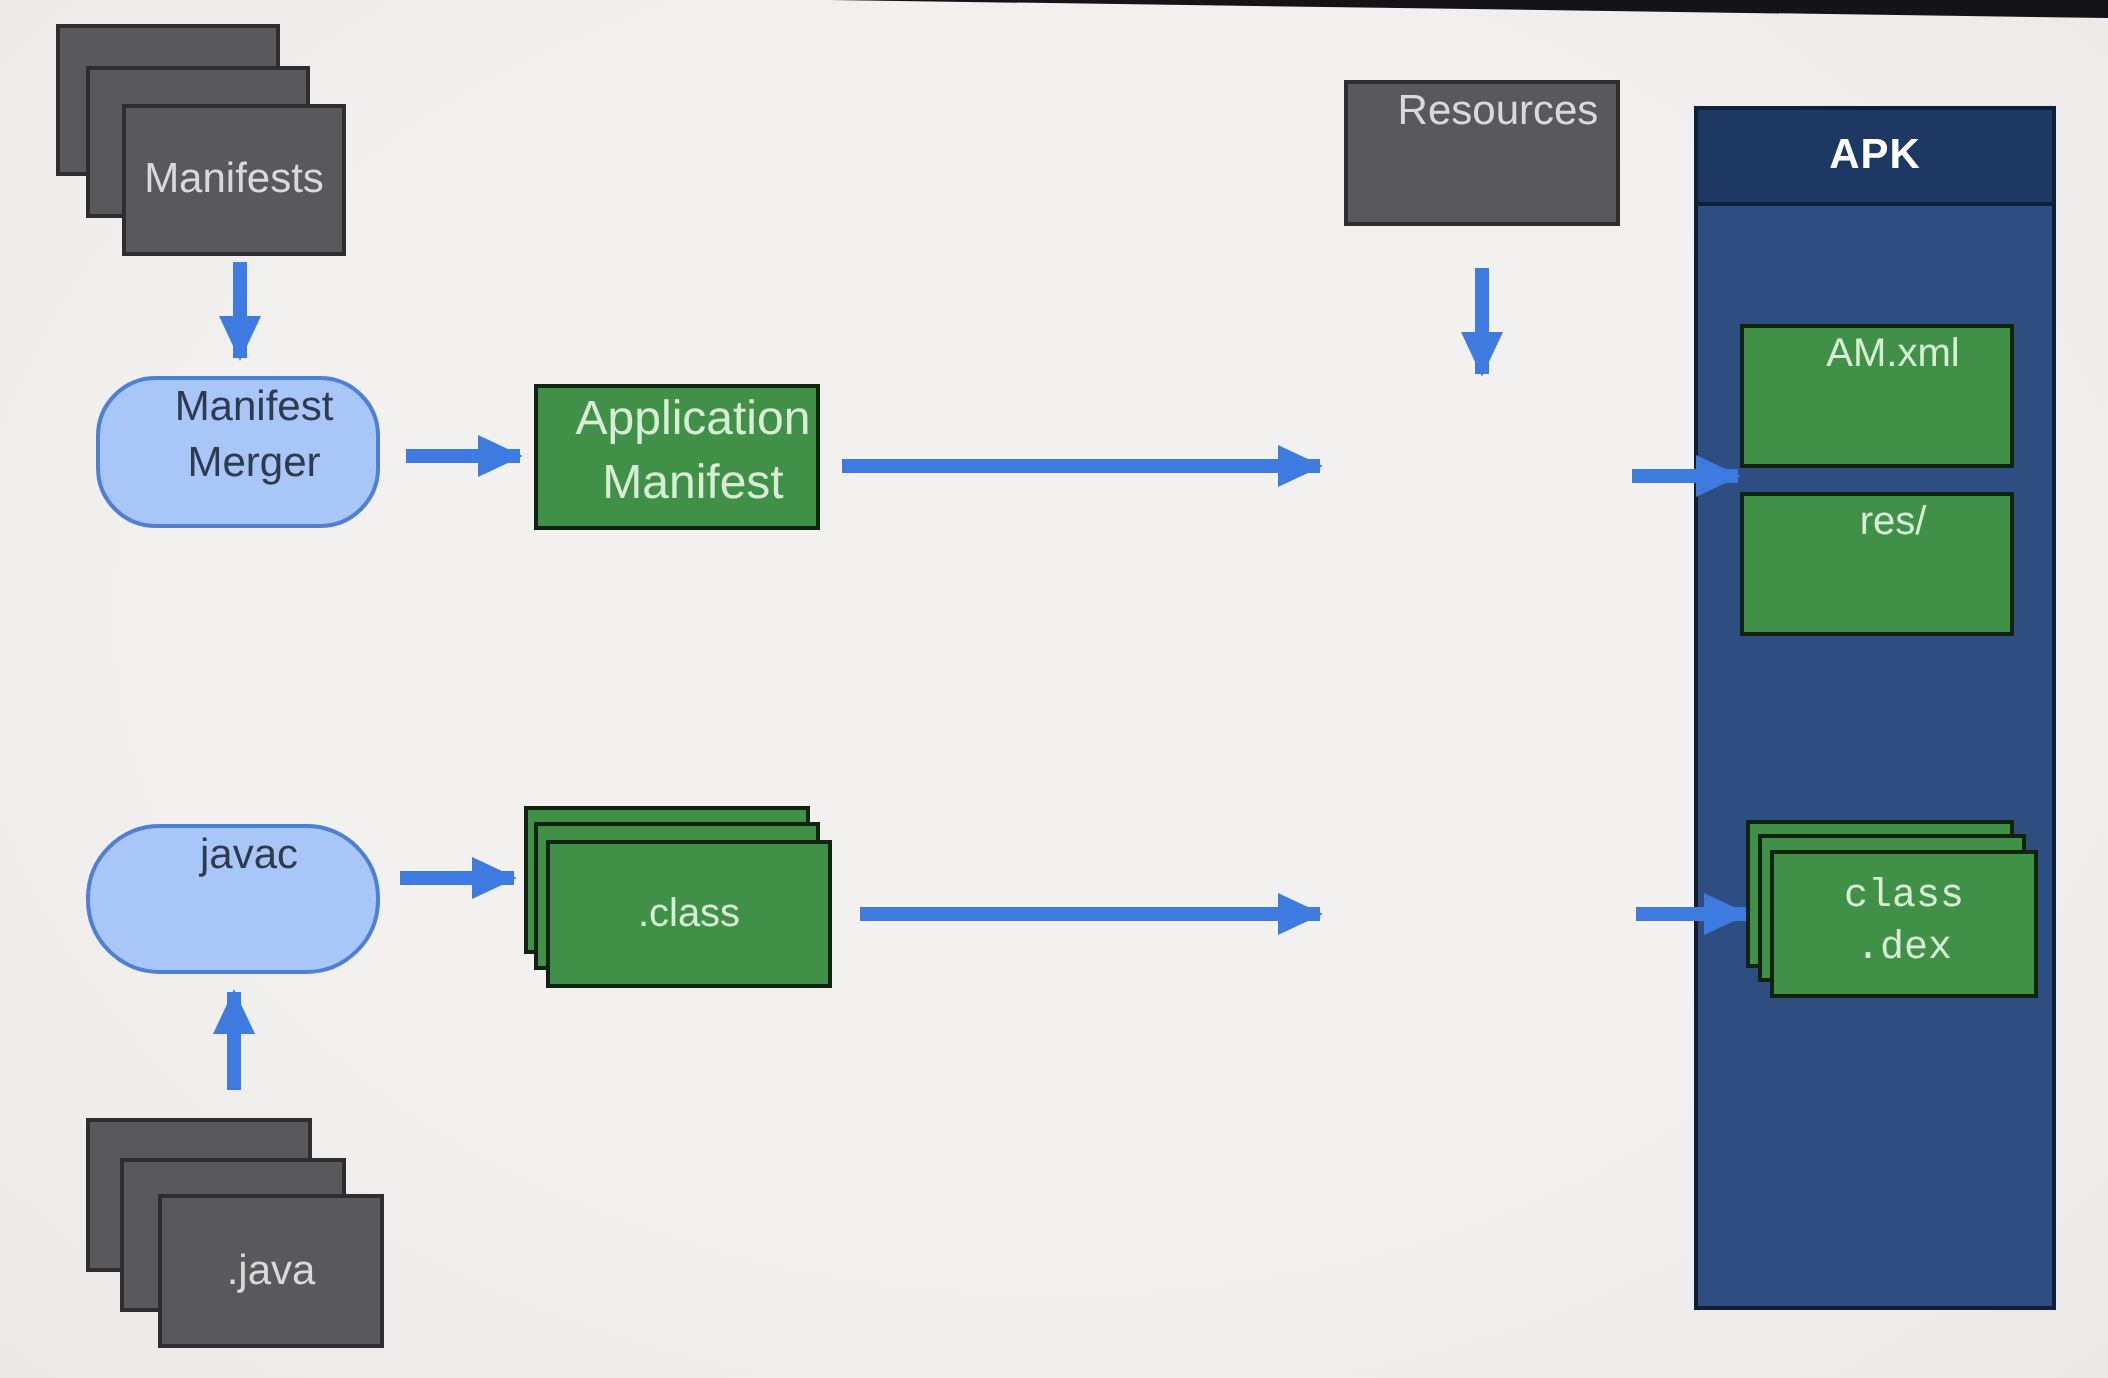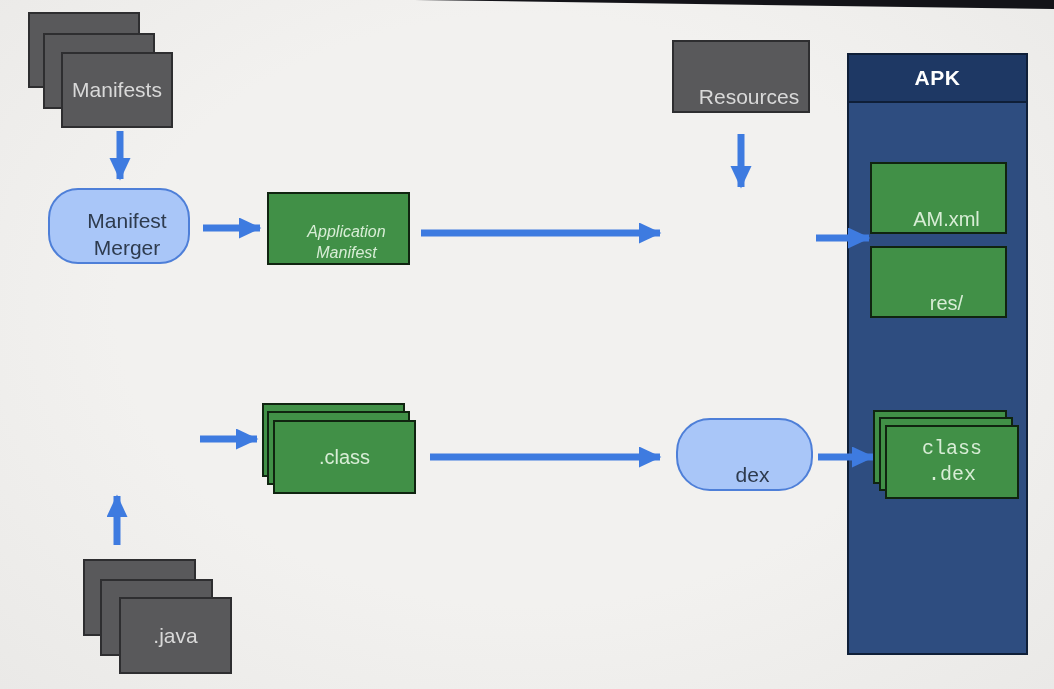--- a/index.html
+++ b/index.html
@@ -26,21 +26,21 @@
     position:relative;
     font-family:"Liberation Sans","DejaVu Sans",sans-serif;
     background:radial-gradient(ellipse at 50% 45%, var(--c-background) 55%, #eae9e7 100%);
   }
   .stage{position:absolute;inset:0;}
   svg.overlay{position:absolute;inset:0;z-index:5;pointer-events:none;}
   line.arrow{stroke:var(--c-arrow);stroke-width:7;}
   .arrowhead-shape{fill:var(--c-arrow);}
   .top-wedge{fill:var(--c-top-bar);}
 
-  .node{position:absolute;display:flex;align-items:flex-end;justify-content:center;z-index:6;padding-left:16px;}
+  .node{position:absolute;display:flex;align-items:flex-start;justify-content:center;z-index:6;padding-left:16px;}
   .lbl{white-space:pre-line;text-align:center;font-size:21px;line-height:1.32;}
 
   .pill{
     background:var(--c-pill-fill);
     border:2px solid var(--c-pill-border);
     color:var(--c-pill-text);
   }
   .greenbox{
     background:var(--c-green-fill);
     border:2px solid var(--c-green-border);
@@ -107,60 +107,60 @@
       <span class="lbl">Manifests</span>
     </div>
   </div>
 
   <div class="node pill" style="left:48px;top:188px;width:142px;height:76px;border-radius:30px;">
     <span class="lbl">Manifest
 Merger</span>
   </div>
 
   <div class="node greenbox" style="left:267px;top:192px;width:143px;height:73px;">
-    <span class="lbl" style="font-size:16px;font-style:italic;">Application
+    <span class="lbl" style="font-size:24px;">Application
 Manifest</span>
   </div>
 
   <div class="node graybox" style="left:672px;top:40px;width:138px;height:73px;">
     <span class="lbl">Resources</span>
   </div>
 
 
   <div class="node greenbox" style="left:870px;top:162px;width:137px;height:72px;">
     <span class="lbl" style="font-size:20px;">AM.xml</span>
   </div>
 
   <div class="node greenbox" style="left:870px;top:246px;width:137px;height:72px;">
     <span class="lbl" style="font-size:20px;">res/</span>
   </div>
 
+  <div class="node pill" style="left:43px;top:412px;width:147px;height:75px;border-radius:37px;">
+    <span class="lbl">javac</span>
+  </div>
 
   <div class="stack" style="left:262px;top:403px;width:155px;height:92px;padding-left:32px;">
     <div class="card greenbox" style="left:0;top:0;width:143px;height:74px;"></div>
     <div class="card greenbox" style="left:5px;top:8px;width:143px;height:74px;"></div>
     <div class="card greenbox" style="left:11px;top:17px;width:143px;height:74px;">
       <span class="lbl" style="font-size:20px;">.class</span>
     </div>
   </div>
 
-  <div class="node pill" style="left:676px;top:418px;width:137px;height:73px;border-radius:34px;">
-    <span class="lbl">dex</span>
-  </div>
 
   <div class="stack" style="left:873px;top:410px;width:147px;height:90px;font-family:Liberation Mono, monospace;">
     <div class="card greenbox" style="left:0;top:0;width:134px;height:74px;"></div>
     <div class="card greenbox" style="left:6px;top:7px;width:134px;height:74px;"></div>
     <div class="card greenbox" style="left:12px;top:15px;width:134px;height:74px;">
       <span class="lbl" style="font-size:20px;">class
 .dex</span>
     </div>
   </div>
 
-  <div class="stack" style="left:43px;top:559px;width:150px;height:116px;margin-left:40px;">
+  <div class="stack" style="left:43px;top:559px;width:150px;height:116px;">
     <div class="card graybox" style="left:0;top:0;width:113px;height:77px;"></div>
     <div class="card graybox" style="left:17px;top:20px;width:113px;height:77px;"></div>
     <div class="card graybox" style="left:36px;top:38px;width:113px;height:77px;">
       <span class="lbl">.java</span>
     </div>
   </div>
 
 </div>
 
 </body></html>

